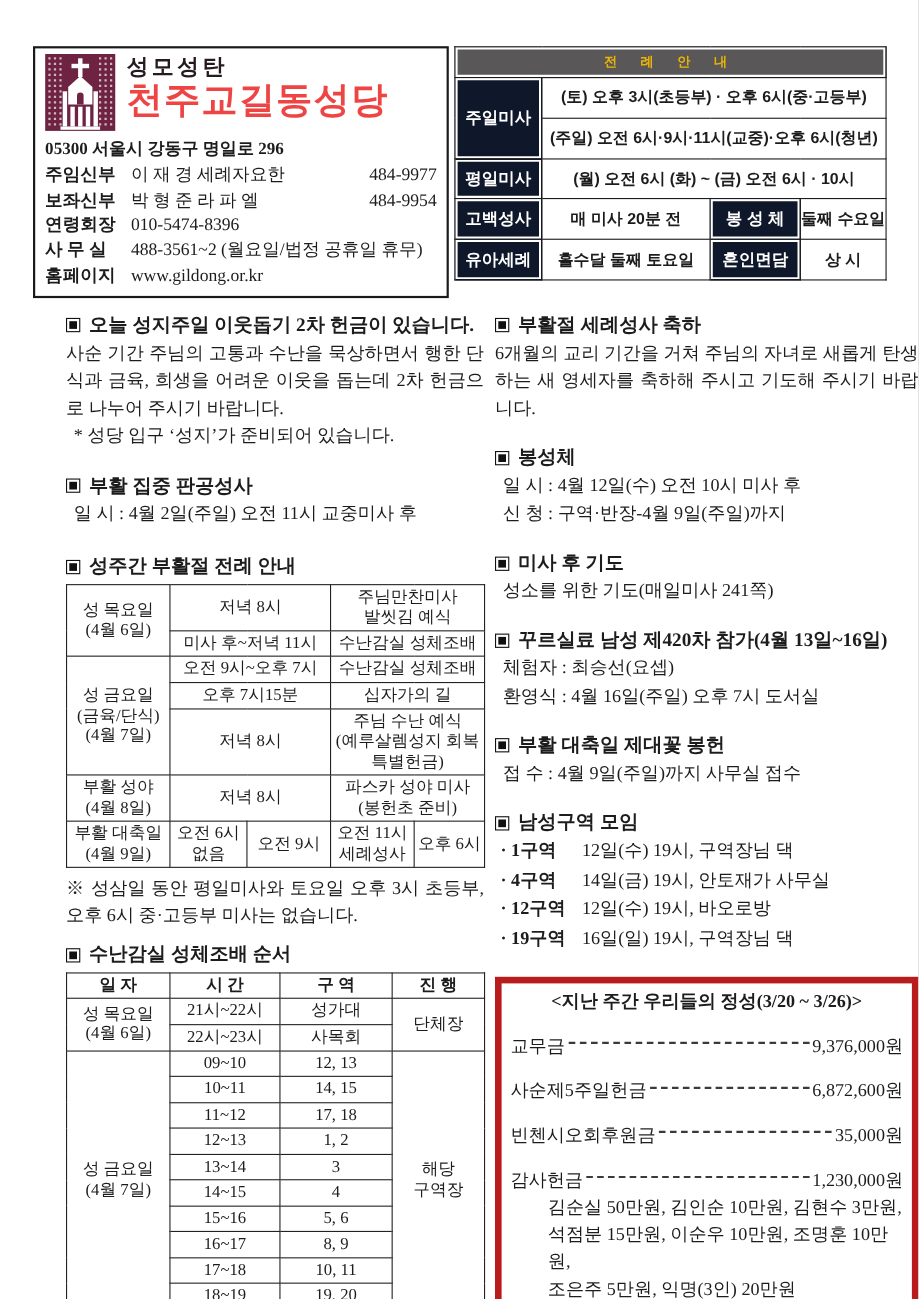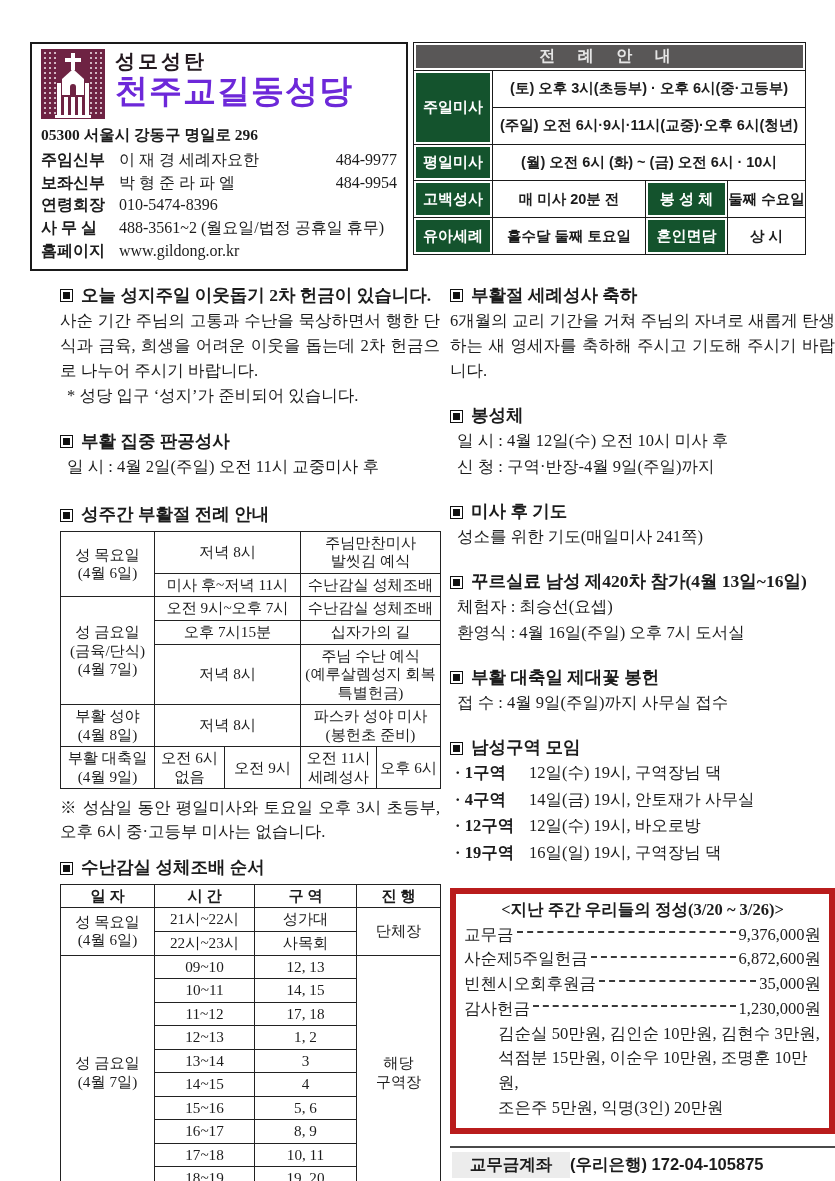--- a/index.html
+++ b/index.html
@@ -13,34 +13,34 @@
 
   
   .header { display:flex; gap:5px; align-items:stretch; }
   .church-box { width:450px; border:2px solid #1a1a1a; padding:5px 9px 6px 9px; }
   .logo-row { display:flex; gap:10px; align-items:flex-start; }
   .logo { width:64px; height:72px; flex:0 0 auto; }
   .name-block { padding-top:1px; }
   .name-small { font-family:"Liberation Sans","DejaVu Sans",sans-serif; font-weight:bold;
     font-size:20px; letter-spacing:3px; color:#241a20; line-height:1.1; }
   .name-large { font-family:"Liberation Sans","DejaVu Sans",sans-serif; font-weight:bold;
-    font-size:33px; letter-spacing:1px; color:#6d28d9; line-height:1.15; }
+    font-size:33px; letter-spacing:1px; color:#ef4444; line-height:1.15; }
   .addr { text-align:left; font-size:15.5px; margin:4px 0 3px 0; font-weight:bold; }
   .info-row { display:flex; font-size:16px; line-height:1.42; }
   .info-label { width:78px; font-weight:bold; flex:0 0 auto; }
   .info-value { flex:1; }
   .info-extra { width:76px; text-align:right; }
 
   .liturgy-wrap { width:392px; }
   table.lt { width:100%; height:213px; border-collapse:collapse;
     font-family:"Liberation Sans","DejaVu Sans",sans-serif; font-weight:bold; table-layout:fixed; }
   table.lt td { border:1.6px solid #1a1a1a; text-align:center; vertical-align:middle;
     font-size:14.5px; padding:1px 0; }
-  table.lt td.dark { background:#14532d; color:#ffffff; box-shadow:inset 0 0 0 2px #ffffff; font-size:15px; }
-  table.lt td.title { background:#595757; color:#e5e5e5; letter-spacing:9px; font-size:16px;
+  table.lt td.dark { background:#0f172a; color:#ffffff; box-shadow:inset 0 0 0 2px #ffffff; font-size:15px; }
+  table.lt td.title { background:#595757; color:#eab308; letter-spacing:9px; font-size:12px;
     box-shadow:inset 0 0 0 2px #ffffff; height:28px; }
 
   
   .columns { display:flex; gap:10px; padding:13px 30px 0 30px; }
   .col-left { width:380px; flex:0 0 auto; }
   .col-right { width:385px; flex:0 0 auto; }
   .section { margin-bottom:21px; }
   .sec-title { font-weight:bold; font-size:17.5px; line-height:1.35; display:flex; gap:8px; align-items:center; }
   .bullet { width:13px; height:13px; border:1.6px solid #111; position:relative; flex:0 0 auto; }
   .bullet::after { content:""; position:absolute; inset:2px; background:#111; }
@@ -57,21 +57,21 @@
 
   .note { font-size:16.5px; line-height:1.45; text-align:justify; margin-top:7px; }
 
   .zone-row { display:flex; font-size:16.5px; line-height:1.62; padding-left:5px; }
   .zone-name { width:74px; font-weight:600; flex:0 0 auto; }
   .zone-detail { flex:1; }
 
   
   .offer-box { border:6px solid #b91c1c; padding:4px 8px 7px 8px; margin-top:6px; }
   .offer-title { text-align:center; font-weight:bold; font-size:16.5px; line-height:1.5; }
-  .offer-row { display:flex; align-items:center; font-size:16.5px; line-height:1.5; }
+  .offer-row { display:flex; align-items:center; font-size:16.5px; line-height:1.5;margin-top:16px; }
   .offer-name { white-space:nowrap; }
   .offer-dash { flex:1; border-bottom:2px dashed #3a3a3a; margin:0 3px; transform:translateY(-3px); }
   .offer-amt { white-space:nowrap; }
   .offer-detail { font-size:16.5px; line-height:1.5; padding-left:6px;margin-left:28px; }
 
   
   .acct-box { margin-top:12px; border-top:2.5px solid #4a4a4a; border-bottom:2.5px solid #4a4a4a; }
   .acct-row { display:flex; align-items:center; padding:4px 2px; }
   .acct-row.dotted { border-bottom:2px dotted #8a8a8a; }
   .acct-label { width:118px; background:#ececec; text-align:center; font-weight:bold;

